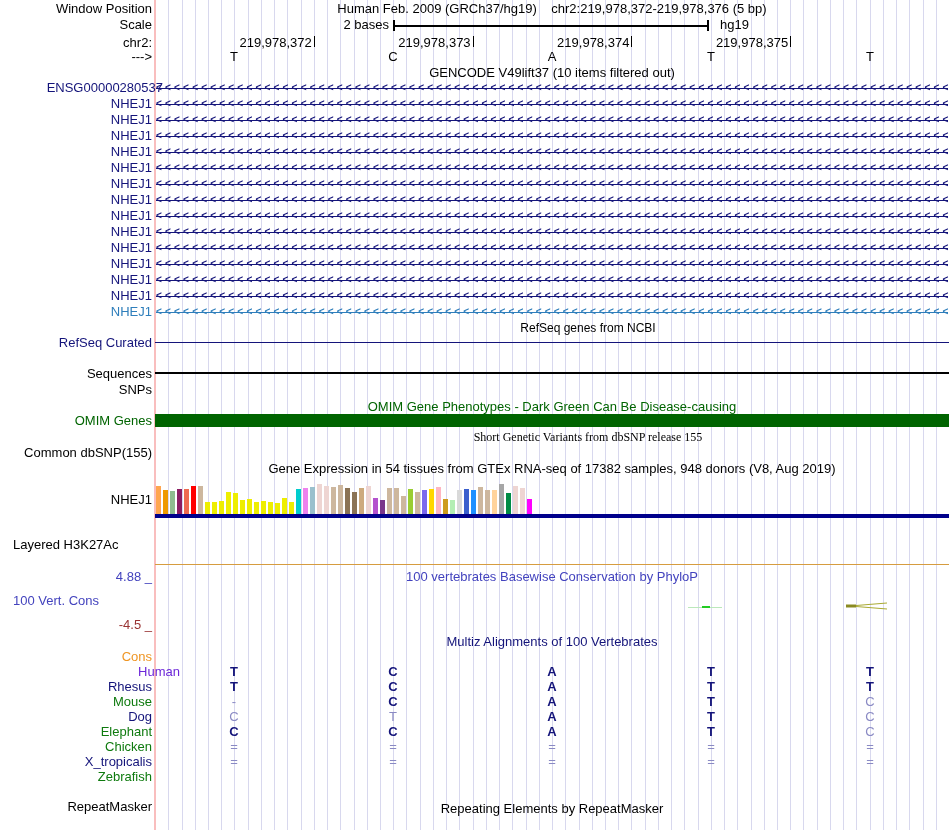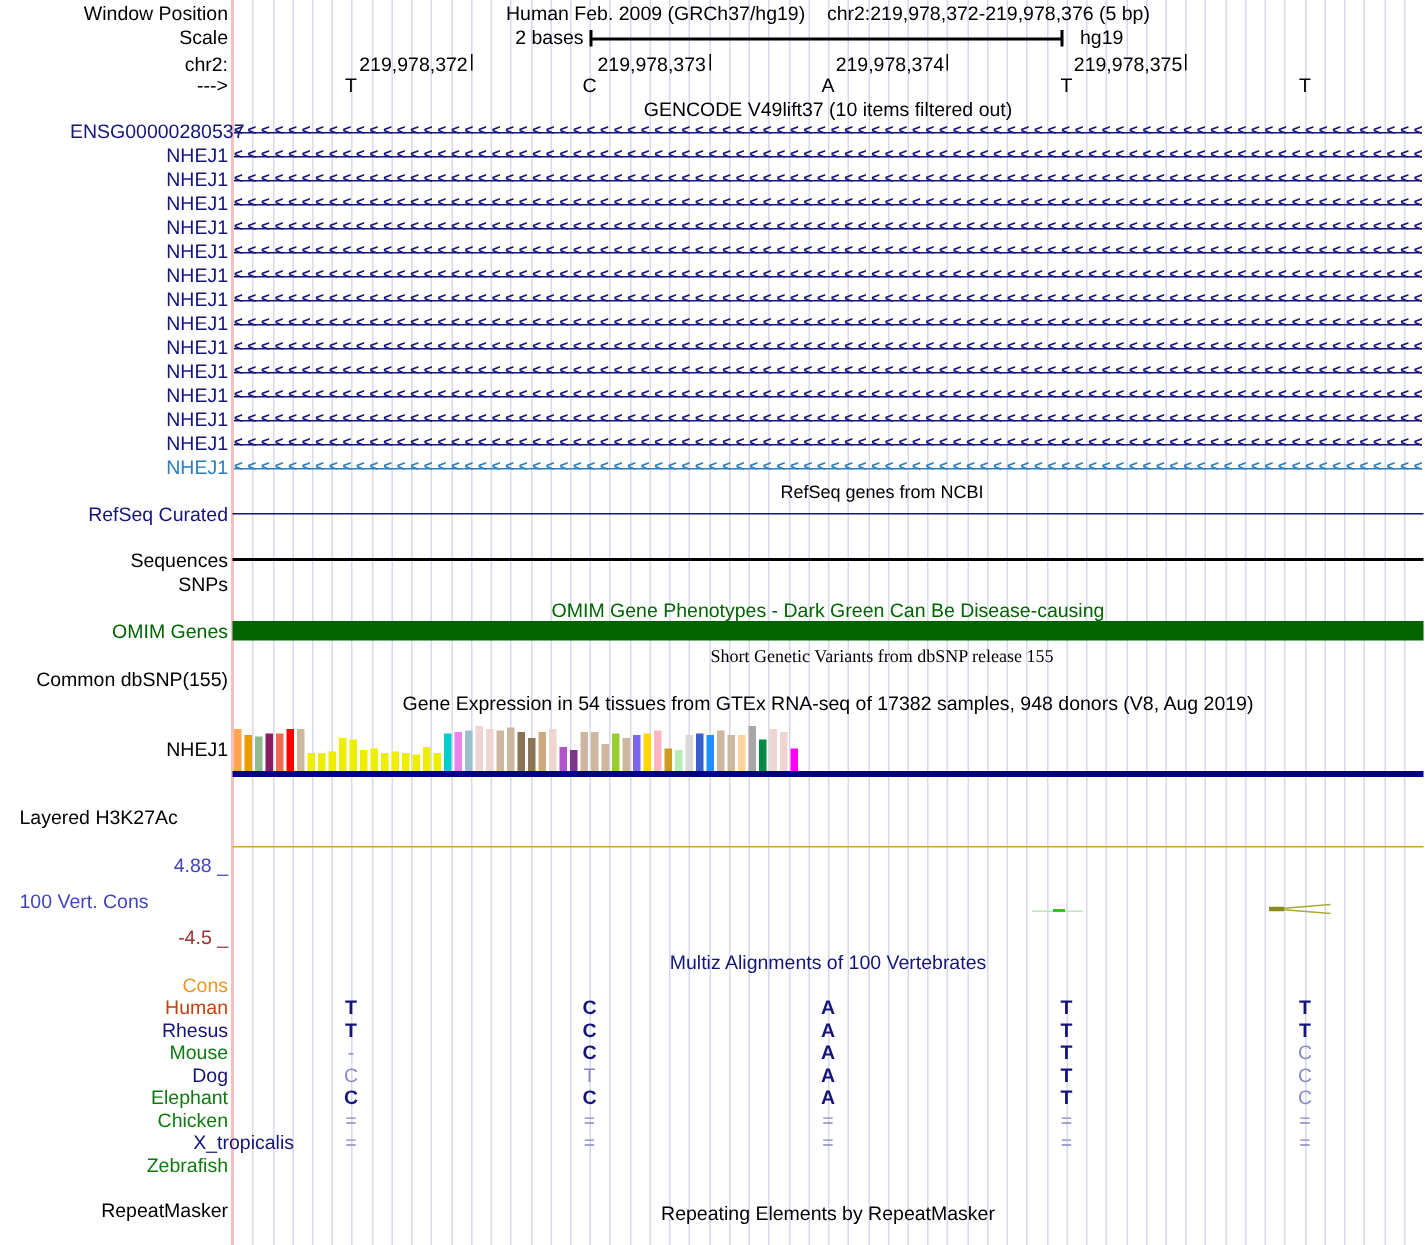--- a/index.html
+++ b/index.html
@@ -244,33 +244,34 @@
       <div class="bar" style="left: 513px; top: 486px; height: 28px; background: rgb(238, 213, 210);"></div>
       <div class="bar" style="left: 520px; top: 488px; height: 26px; background: rgb(238, 213, 210);"></div>
       <div class="bar" style="left: 527px; top: 499px; height: 15px; background: rgb(255, 0, 255);"></div>
     </div>
   <div class="hline" style="left:155px;top:514px;width:794px;height:4px;background:#00008B;"></div>
 
   <div class="lbl-left" style="top:538px;">Layered H3K27Ac</div>
   <div class="hline" style="left:155px;top:564px;width:794px;height:1px;background:#D69C3F;"></div>
 
   <div class="lbl" style="top:570px;color:#4343BE;">4.88 _</div>
+  <div class="title" style="top:570px;color:#4343BE;">100 vertebrates Basewise Conservation by PhyloP</div>
   <div class="lbl-left" style="top:594px;color:#4343BE;">100 Vert. Cons</div>
   <div class="lbl" style="top:618px;color:#993333;">-4.5 _</div>
   <div class="hline" style="left:688px;top:607px;width:34px;height:1px;background:#BBE8BB;"></div>
   <div class="hline" style="left:702px;top:606px;width:8px;height:2px;background:#22CC22;"></div>
   <svg style="position:absolute;left:844px;top:601px;" width="44" height="10">
     <path d="M43,2 L6,5 L43,8" fill="none" stroke="#AAAA33" stroke-width="1"></path>
     <path d="M2,5 L12,5" stroke="#8A8A22" stroke-width="3" fill="none"></path>
   </svg>
 
   <div class="title" style="top:635px;color:#14147A;">Multiz Alignments of 100 Vertebrates</div>
   <div class="lbl" style="top:650px;color:#EF9523;">Cons</div>
   <div id="multiz-rows">
-      <div class="lbl" style="top: 665px; color: #c2410c;">Human</div>
+      <div class="lbl" style="top: 665px; color: #6d28d9; margin-left: 28px;">Human</div>
       <div class="mz" style="left: 222px; top: 665px; color: rgb(20, 20, 122); font-weight: bold;">T</div>
       <div class="mz" style="left: 381px; top: 665px; color: rgb(20, 20, 122); font-weight: bold;">C</div>
       <div class="mz" style="left: 540px; top: 665px; color: rgb(20, 20, 122); font-weight: bold;">A</div>
       <div class="mz" style="left: 699px; top: 665px; color: rgb(20, 20, 122); font-weight: bold;">T</div>
       <div class="mz" style="left: 858px; top: 665px; color: rgb(20, 20, 122); font-weight: bold;">T</div>
       <div class="lbl" style="top: 680px; color: rgb(20, 20, 122);">Rhesus</div>
       <div class="mz" style="left: 222px; top: 680px; color: rgb(20, 20, 122); font-weight: bold;">T</div>
       <div class="mz" style="left: 381px; top: 680px; color: rgb(20, 20, 122); font-weight: bold;">C</div>
       <div class="mz" style="left: 540px; top: 680px; color: rgb(20, 20, 122); font-weight: bold;">A</div>
       <div class="mz" style="left: 699px; top: 680px; color: rgb(20, 20, 122); font-weight: bold;">T</div>
@@ -292,21 +293,21 @@
       <div class="mz" style="left: 381px; top: 725px; color: rgb(20, 20, 122); font-weight: bold;">C</div>
       <div class="mz" style="left: 540px; top: 725px; color: rgb(20, 20, 122); font-weight: bold;">A</div>
       <div class="mz" style="left: 699px; top: 725px; color: rgb(20, 20, 122); font-weight: bold;">T</div>
       <div class="mz" style="left: 858px; top: 725px; color: rgb(138, 138, 196); font-weight: normal;">C</div>
       <div class="lbl" style="top: 740px; color: rgb(14, 122, 14);">Chicken</div>
       <div class="mz" style="left: 222px; top: 740px; color: rgb(138, 138, 196); font-weight: normal;">=</div>
       <div class="mz" style="left: 381px; top: 740px; color: rgb(138, 138, 196); font-weight: normal;">=</div>
       <div class="mz" style="left: 540px; top: 740px; color: rgb(138, 138, 196); font-weight: normal;">=</div>
       <div class="mz" style="left: 699px; top: 740px; color: rgb(138, 138, 196); font-weight: normal;">=</div>
       <div class="mz" style="left: 858px; top: 740px; color: rgb(138, 138, 196); font-weight: normal;">=</div>
-      <div class="lbl" style="top: 755px; color: rgb(20, 20, 122); padding-left: 44px;">X_tropicalis</div>
+      <div class="lbl" style="top: 755px; color: rgb(20, 20, 122);">X_tropicalis</div>
       <div class="mz" style="left: 222px; top: 755px; color: rgb(138, 138, 196); font-weight: normal;">=</div>
       <div class="mz" style="left: 381px; top: 755px; color: rgb(138, 138, 196); font-weight: normal;">=</div>
       <div class="mz" style="left: 540px; top: 755px; color: rgb(138, 138, 196); font-weight: normal;">=</div>
       <div class="mz" style="left: 699px; top: 755px; color: rgb(138, 138, 196); font-weight: normal;">=</div>
       <div class="mz" style="left: 858px; top: 755px; color: rgb(138, 138, 196); font-weight: normal;">=</div>
       <div class="lbl" style="top: 770px; color: rgb(14, 122, 14);">Zebrafish</div>
     </div>
 
   <div class="title" style="top:786px;margin-top:16px;">Repeating Elements by RepeatMasker</div>
   <div class="lbl" style="top:800px;">RepeatMasker</div>

